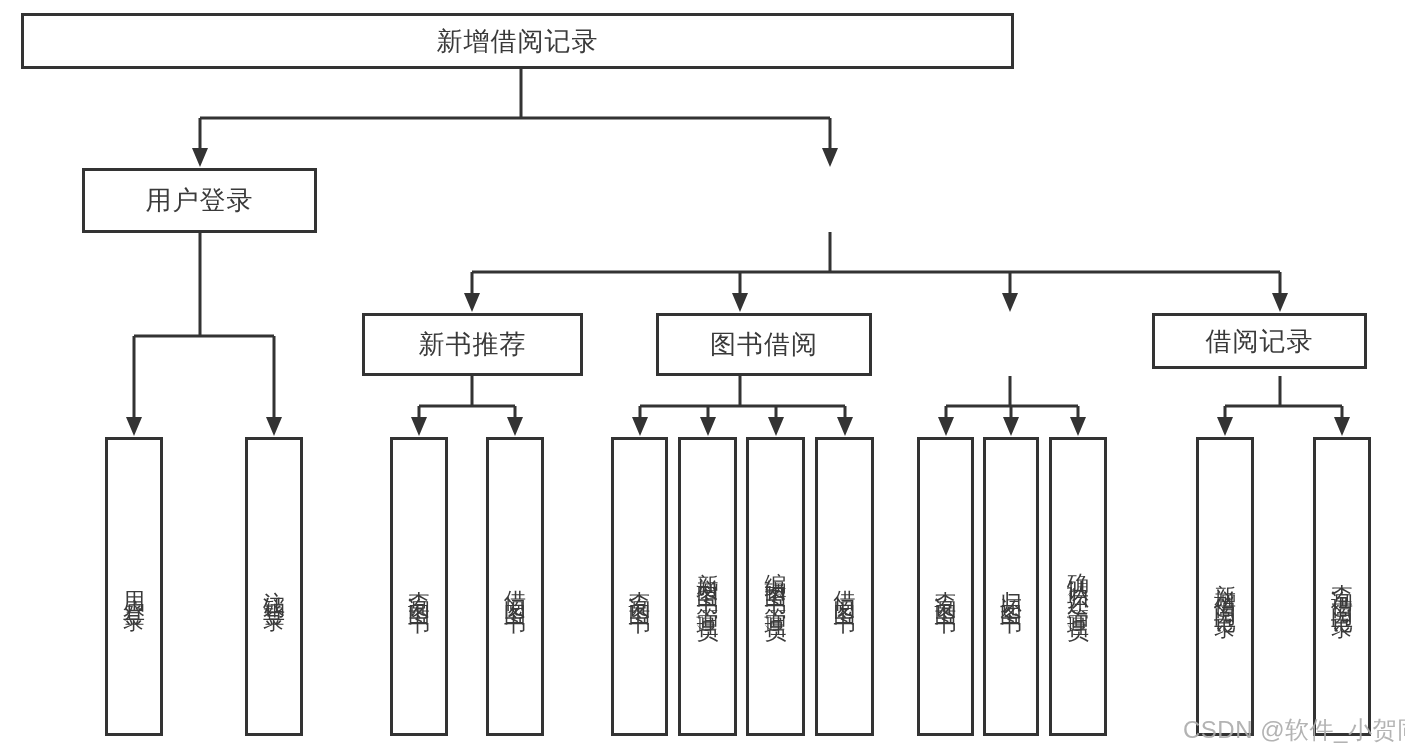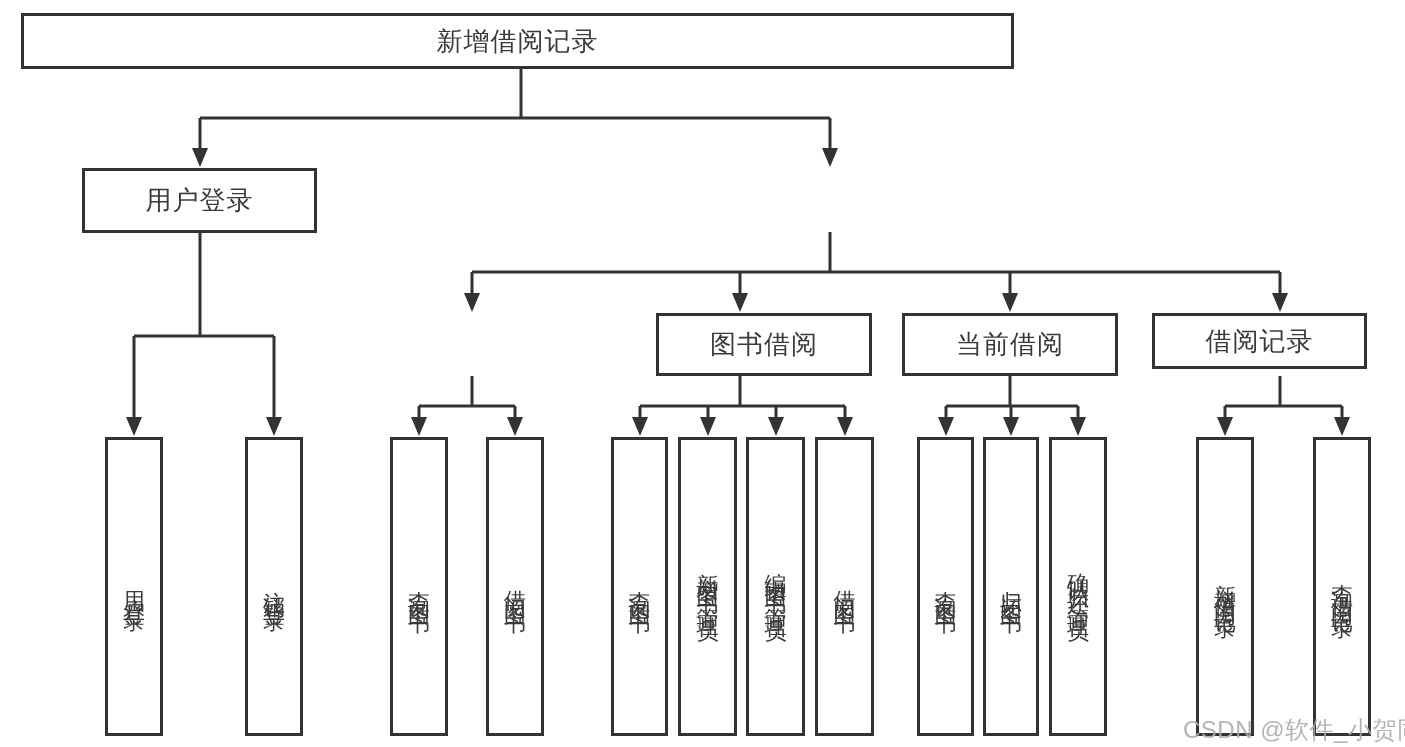--- a/index.html
+++ b/index.html
@@ -116,25 +116,25 @@
   </svg>
 
   <div class="node h-label" id="n-root">
     <span>新增借阅记录</span>
   </div>
 
   <div class="node h-label" id="n-l2a">
     <span>用户登录</span>
   </div>
 
+  <div class="node h-label" id="n-l3a">
+    <span>新书推荐</span>
+  </div>
   <div class="node h-label" id="n-l3b">
     <span>图书借阅</span>
-  </div>
-  <div class="node h-label" id="n-l3c">
-    <span>当前借阅</span>
   </div>
   <div class="node h-label" id="n-l3d">
     <span>借阅记录</span>
   </div>
 
   <div class="node leaf" id="n-u1">
     <span class="vtext">用户登录</span>
   </div>
   <div class="node leaf" id="n-u2">
     <span class="vtext">注销登录</span>

